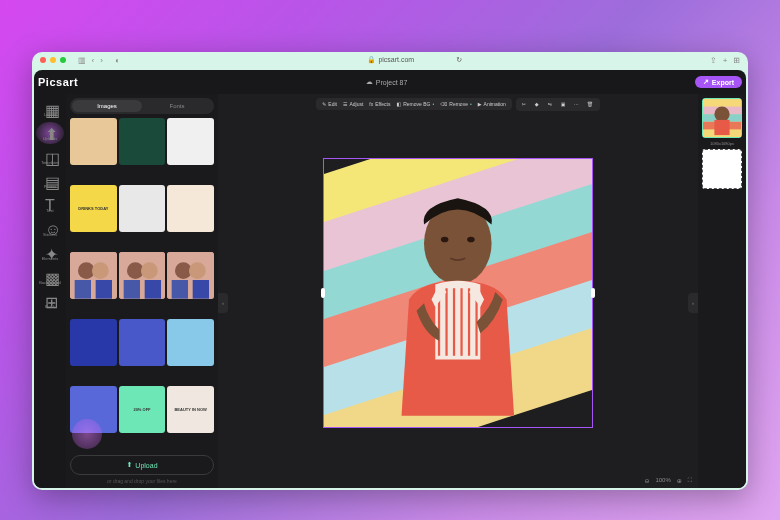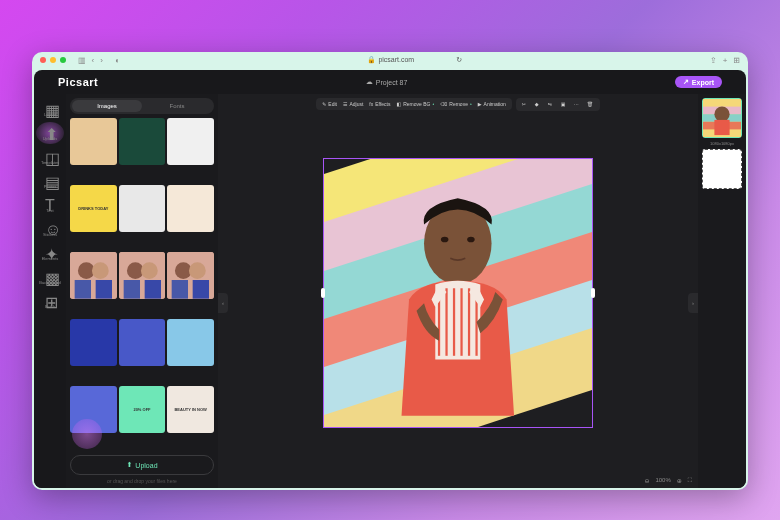--- a/index.html
+++ b/index.html
@@ -7,21 +7,21 @@
 .window { position: absolute; top: 52px; left: 32px; right: 32px; bottom: 30px; background: #d8f5ea; border-radius: 10px; overflow: hidden; box-shadow: 0 8px 30px rgba(0,0,0,0.3); display: flex; flex-direction: column; }
 .titlebar { height: 16px; display: flex; align-items: center; padding: 0 8px; gap: 4px; }
 .tl-dot { width: 6px; height: 6px; border-radius: 50%; }
 .dot-r { background: #ff5f56; } .dot-y { background: #ffbd2e; } .dot-g { background: #27c93f; }
 .tl-nav { display: flex; gap: 6px; margin-left: 8px; }
 .tl-nav span { color: #888; font-size: 8px; }
 .tl-url { flex: 1; text-align: center; font-size: 7px; color: #555; }
 .tl-url .lock { margin-right: 2px; }
 .tl-right { display: flex; gap: 6px; color: #888; font-size: 8px; }
 .app { flex: 1; background: #18181b; display: flex; flex-direction: column; border-radius: 8px; margin: 2px; overflow: hidden; }
-.header { height: 24px; display: flex; align-items: center; padding: 0 24px; justify-content: space-between; }
+.header { height: 24px; display: flex; align-items: center; padding: 0 4px; justify-content: space-between; }
 .logo { color: #fff; font-weight: 700; font-size: 11px; letter-spacing: 0.5px; }
 .proj { color: #aaa; font-size: 7px; display: flex; align-items: center; gap: 3px; }
 .export-btn { background: #a855f7; color: #fff; border-radius: 10px; padding: 2px 8px; font-size: 7px; font-weight: 600; display: flex; align-items: center; gap: 3px; }
 .main { flex: 1; display: flex; overflow: hidden; }
 .sidebar { width: 32px; background: #18181b; display: flex; flex-direction: column; align-items: center; padding-top: 4px; gap: 2px; }
 .sb-item { width: 28px; display: flex; flex-direction: column; align-items: center; padding: 3px 0; color: #888; cursor: pointer; }
 .sb-item.hl { background: radial-gradient(circle, rgba(200,100,240,0.6), transparent); border-radius: 50%; }
 .sb-ico { width: 10px; height: 10px; }
 .sb-lbl { font-size: 4px; margin-top: 1px; }
 .panel { width: 152px; background: #1a1a1d; display: flex; flex-direction: column; padding: 4px; }

